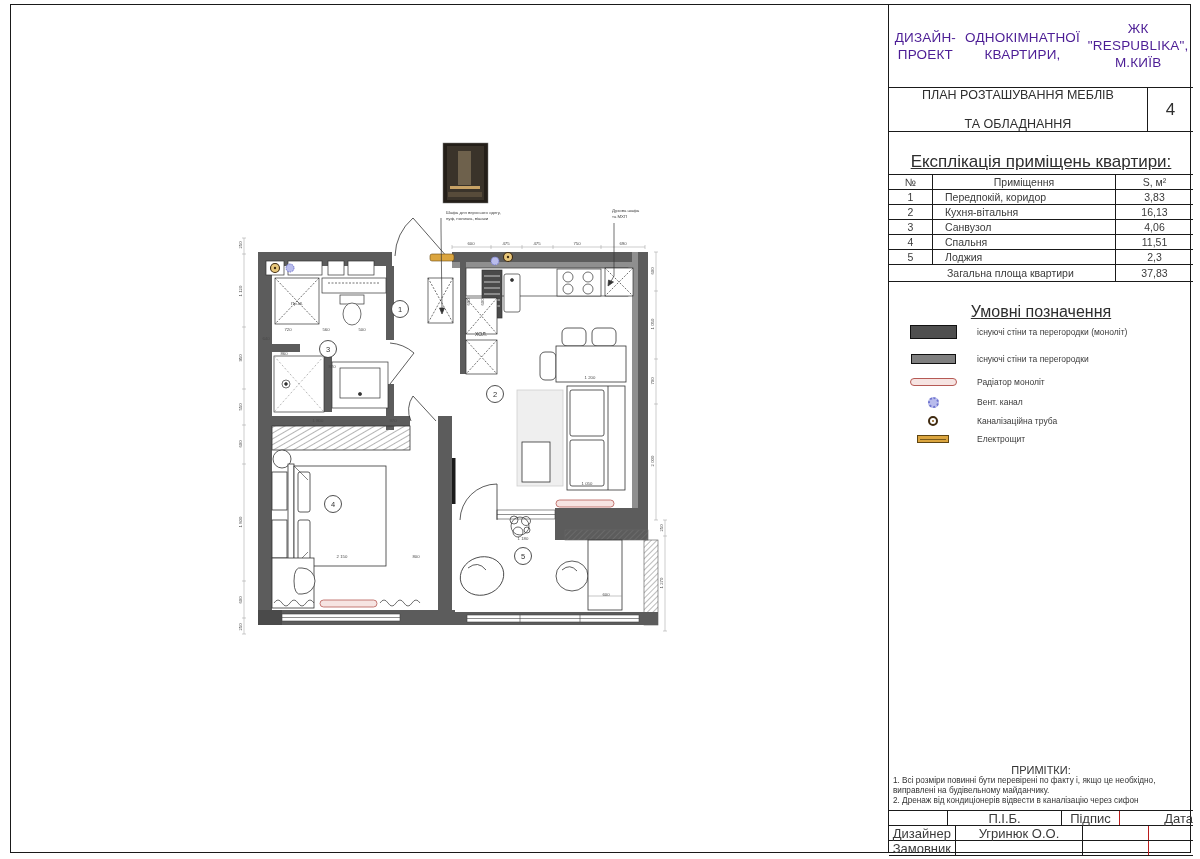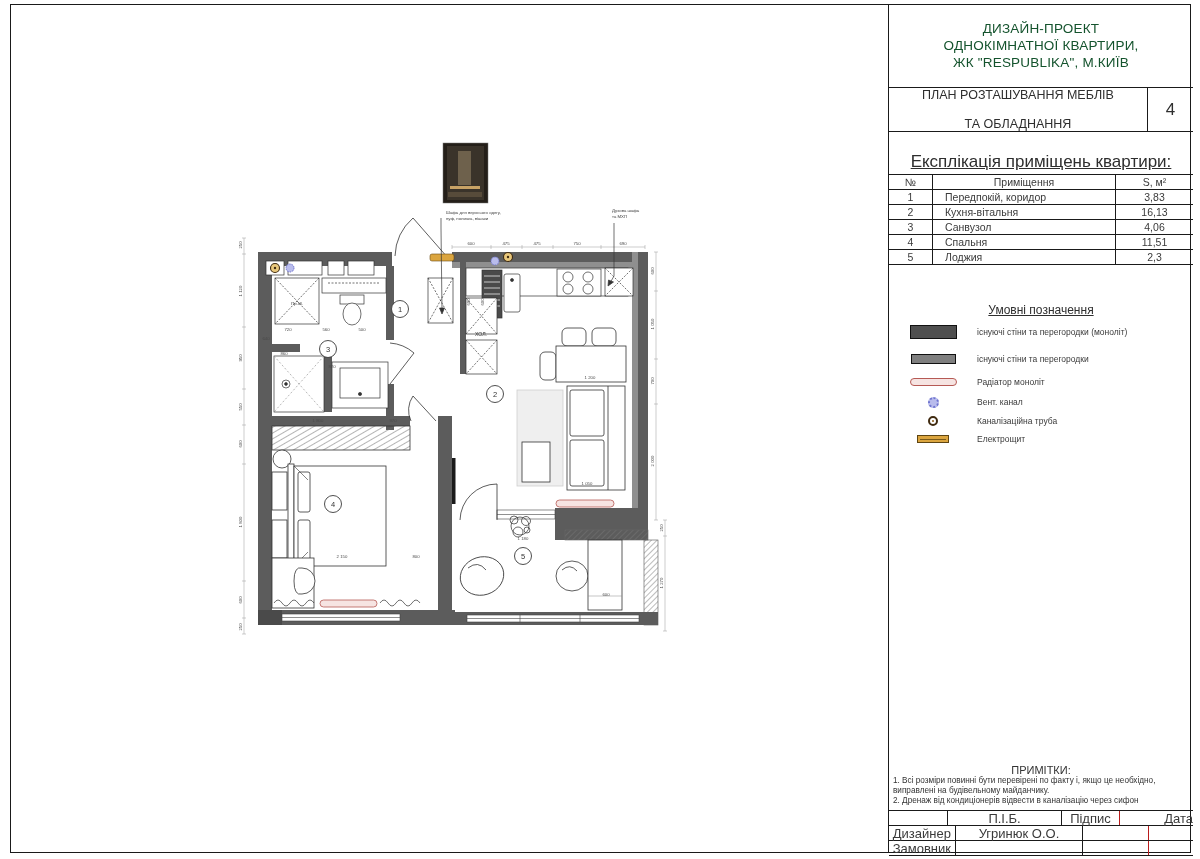--- a/index.html
+++ b/index.html
@@ -4,36 +4,36 @@
 <style>
   html,body{margin:0;padding:0;}
   body{
     width:1200px;height:859px;position:relative;background:#fff;
     font-family:"Liberation Sans",sans-serif;color:#3a3a3a;overflow:hidden;
   }
   .frame{position:absolute;left:10px;top:4px;width:1181px;height:849px;border:1.5px solid #1a1a1a;box-sizing:border-box;}
   
   .panel{position:absolute;left:888px;top:4px;width:305px;height:849px;border-left:1.5px solid #1a1a1a;box-sizing:border-box;}
   .title-block{position:absolute;top:0;left:0;width:100%;height:84px;border-bottom:1.5px solid #1a1a1a;box-sizing:border-box;
-    display:flex;flex-direction:column;align-items:center;justify-content:center;text-align:center;
-    font-size:13.5px;line-height:17px;letter-spacing:.2px;color:#14532d;}
+    display:flex;align-items:center;justify-content:center;text-align:center;
+    font-size:13.5px;line-height:17px;letter-spacing:.2px;color:#4c1d95;}
   .sheet-row{position:absolute;top:84px;left:0;width:100%;height:44px;border-bottom:1.5px solid #1a1a1a;box-sizing:border-box;display:flex;}
   .sheet-title{width:258px;display:flex;flex-direction:column;align-items:center;justify-content:center;text-align:center;
     font-size:12.5px;line-height:15px;color:#2e2e2e;gap:14px;}
   .sheet-num{flex:1;border-left:1.5px solid #1a1a1a;display:flex;align-items:center;justify-content:center;font-size:17px;color:#2e2e2e;}
   .expl-title{position:absolute;top:148px;left:0;width:100%;text-align:center;font-size:17px;color:#2e2e2e;}
   .expl-title span{text-decoration:underline;}
   .expl-table{position:absolute;top:170px;left:0;width:100%;border-top:1.5px solid #1a1a1a;box-sizing:border-box;font-size:10.5px;}
   .et-row{display:flex;border-bottom:1.2px solid #1a1a1a;height:15px;align-items:center;box-sizing:border-box;}
   .et-num{width:44px;text-align:center;border-right:1px solid #1a1a1a;align-self:stretch;display:flex;align-items:center;justify-content:center;box-sizing:border-box;}
   .et-name{width:183px;padding-left:12px;border-right:1px solid #1a1a1a;align-self:stretch;display:flex;align-items:center;box-sizing:border-box;}
   .et-area{flex:1;text-align:center;}
   .et-total .et-merge{width:227px;padding-left:58px;border-right:1px solid #1a1a1a;align-self:stretch;display:flex;align-items:center;box-sizing:border-box;}
   .et-total{height:17px;}
-  .legend-title{position:absolute;top:299px;left:0;width:100%;text-align:center;font-size:12px;color:#2e2e2e;}
+  .legend-title{position:absolute;top:299px;left:0;width:100%;text-align:center;font-size:16px;color:#2e2e2e;}
   .legend-title span{text-decoration:underline;}
   .lg-row{position:absolute;left:0;width:100%;height:20px;display:flex;align-items:center;}
   .lg-sym{width:88px;display:flex;justify-content:center;align-items:center;}
   .lg-label{font-size:8.5px;color:#3a3a3a;}
   .sym{display:inline-block;box-sizing:border-box;}
   .sym-wall-monolith{width:47px;height:14px;background:#4f4f4f;border:1px solid #111;}
   .sym-wall-partition{width:45px;height:10px;background:#7f7f7f;border:1px solid #111;}
   .sym-radiator{width:47px;height:8px;background:#f6e4e2;border:1.4px solid #b65a55;border-radius:4px;}
   .sym-vent{width:11px;height:11px;border-radius:50%;border:2px dotted #6f74cf;background:#b9bcec;}
   .sym-sewer{width:10px;height:10px;border-radius:50%;border:2px solid #3f2a10;background:#fff;position:relative;}
@@ -343,20 +343,24 @@
           <div class="et-num">4</div>
           <div class="et-name">Спальня</div>
           <div class="et-area">11,51</div>
         </div>
         <div class="et-row">
           <div class="et-num">5</div>
           <div class="et-name">Лоджия</div>
           <div class="et-area">2,3</div>
         </div>
       </div>
+    <div class="et-row et-total">
+      <div class="et-merge">Загальна площа квартири</div>
+      <div class="et-area">37,83</div>
+    </div>
   </div>
 
   <div class="legend-title">
     <span>Умовні позначення</span>
   </div>
   <div id="legend-items">
       <div class="lg-row" style="top: 318px;">
         <div class="lg-sym">
           <span class="sym sym-wall-monolith"><i></i></span>
         </div>

